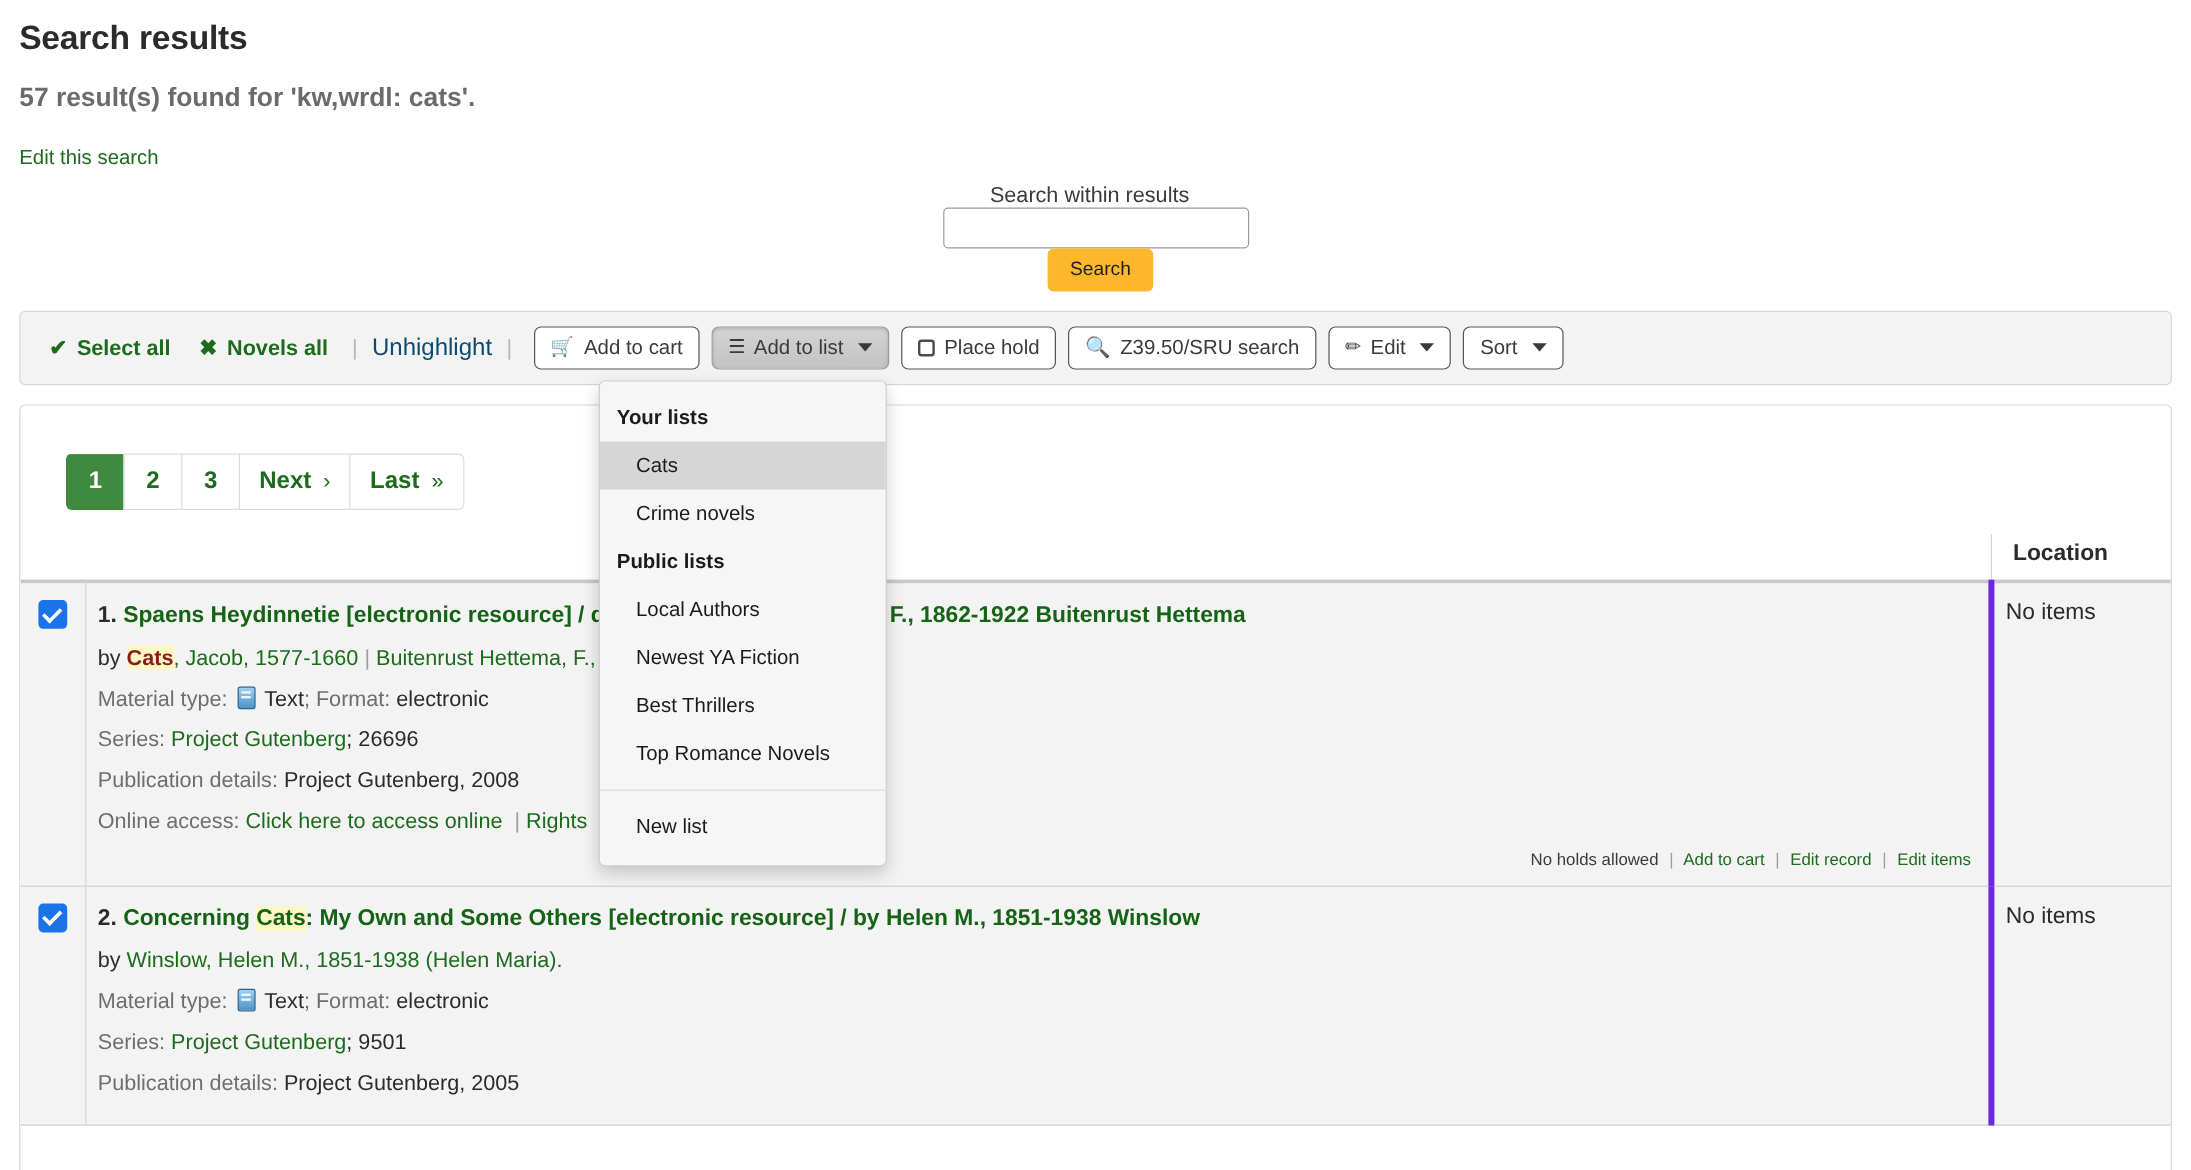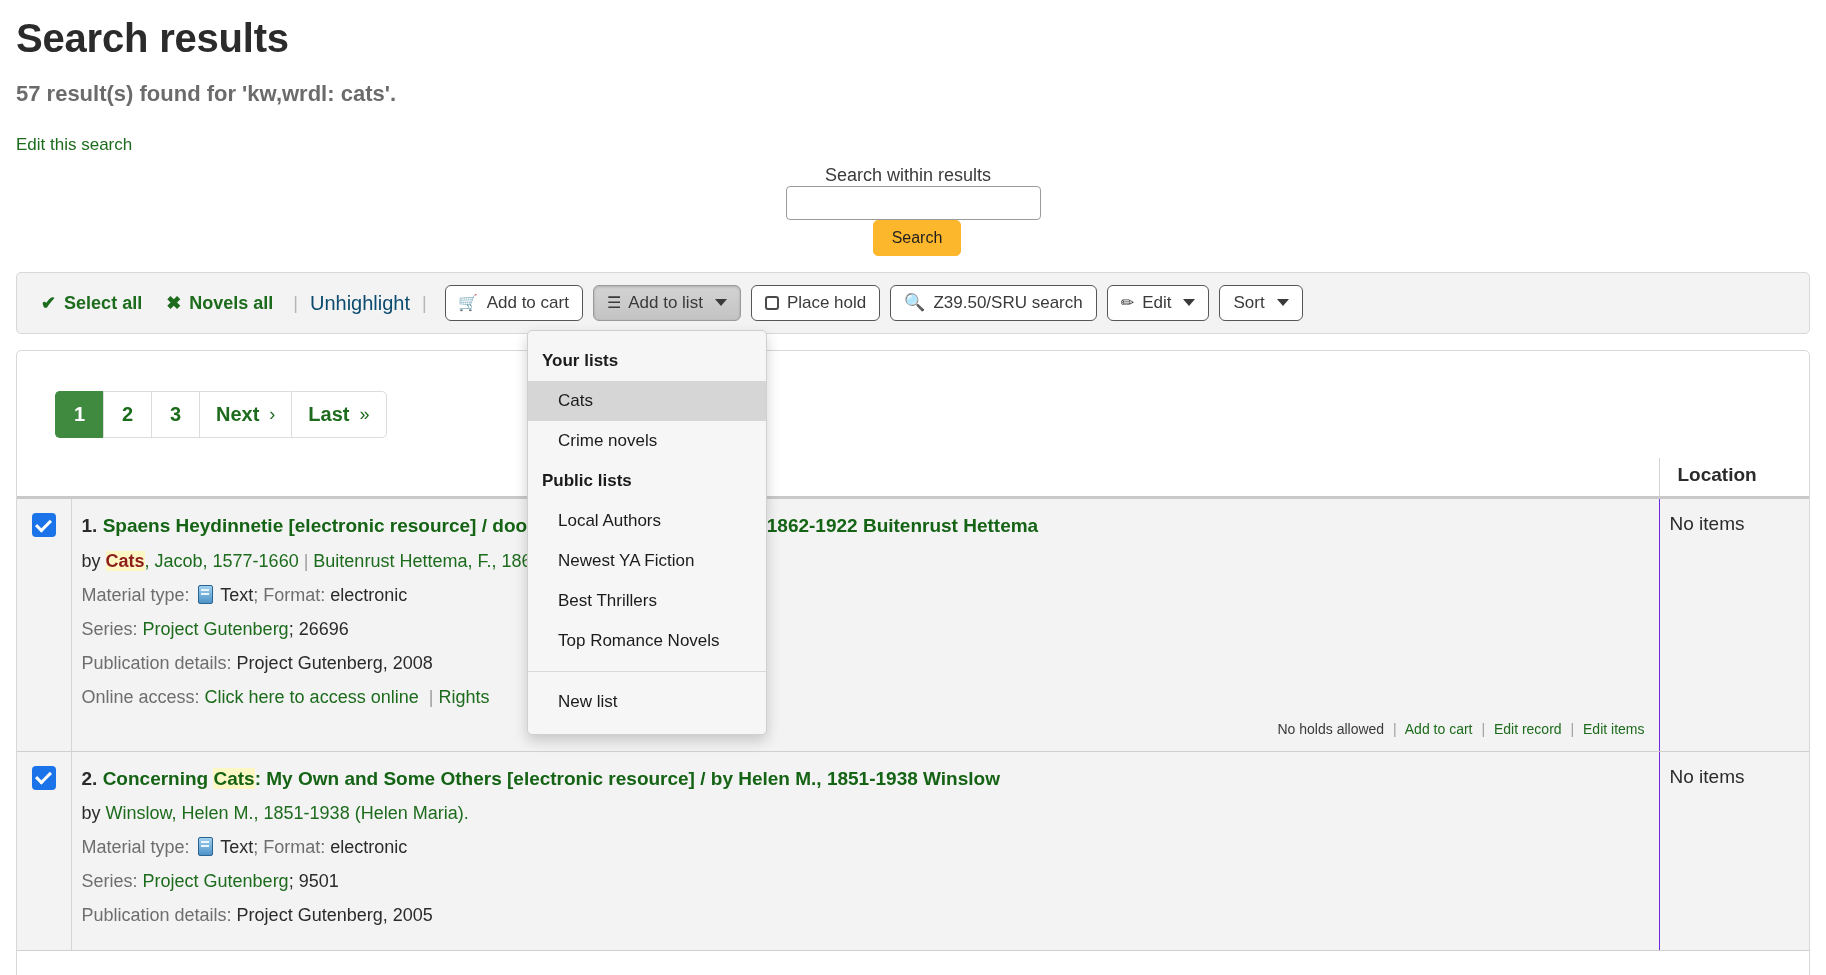--- a/index.html
+++ b/index.html
@@ -9,21 +9,21 @@
     background: #ffffff;
     font-family: "Liberation Sans", sans-serif;
     color: #2b2b2b;
     overflow: hidden;
   }
   .page { position: relative; width: 1826px; height: 975px; background:#fff; }
 
   
   .header { padding: 10px 16px 0 16px; }
   h1.page-title {
-    font-size: 40px; font-weight: bold; margin: 6px 0 0 0;
+    font-size: 28px; font-weight: bold; margin: 6px 0 0 0;
     color: #2b2b2b; letter-spacing: -0.2px;
   }
   .result-count {
     font-size: 22px; font-weight: bold; color: #6b6b6b;
     margin: 20px 0 0 0;
   }
   .edit-search {
     display:inline-block; margin: 28px 0 0 0;
     font-size: 17px; color: #1d6b1d; text-decoration: none; cursor: pointer;
   }
@@ -90,21 +90,21 @@
   .btn .caret {
     width: 0; height: 0; margin-left: 4px;
     border-left: 6px solid transparent; border-right: 6px solid transparent;
     border-top: 7px solid #3a3a3a;
   }
   .icon { display:inline-block; line-height: 1; }
 
   
   .dropdown-menu {
     position: absolute;
-    left: 510px; top: 57px;
+    left: 482px; top: 57px;
     width: 240px;
     background: #f5f6f5;
     border: 1px solid #cfcfcf;
     border-radius: 5px;
     box-shadow: 0 6px 14px rgba(0,0,0,0.18);
     padding: 10px 0 0 0;
     z-index: 50;
   }
   .dropdown-header {
     font-size: 17px; font-weight: bold; color: #1b1b1b;
@@ -155,21 +155,21 @@
   }
   table.results thead th.loc-col { width: 150px; border-left: 1px solid #d5d5d5; padding-left: 18px; }
   table.results tbody tr { background: #f2f3f2; }
   table.results tbody td {
     vertical-align: top; padding: 14px 10px;
     border-bottom: 1px solid #d0d0d0;
   }
   td.cb-col { width: 54px; text-align: center; padding-top: 18px; }
   td.rec-col { border-left: 1px solid #d5d5d5; padding-left: 14px; }
   td.loc-col {
-    border-left: 1px solid #6d28d9; padding-left: 18px;
+    border-left: 5px solid #6d28d9; padding-left: 18px;
     font-size: 19px; color: #2b2b2b; white-space: nowrap; width:150px;
   }
 
   .cbx {
     width: 24px; height: 24px; border-radius: 4px;
     background: #1a73e8; display: inline-flex;
     align-items: center; justify-content: center;
     cursor: pointer;
   }
   .cbx::after {

